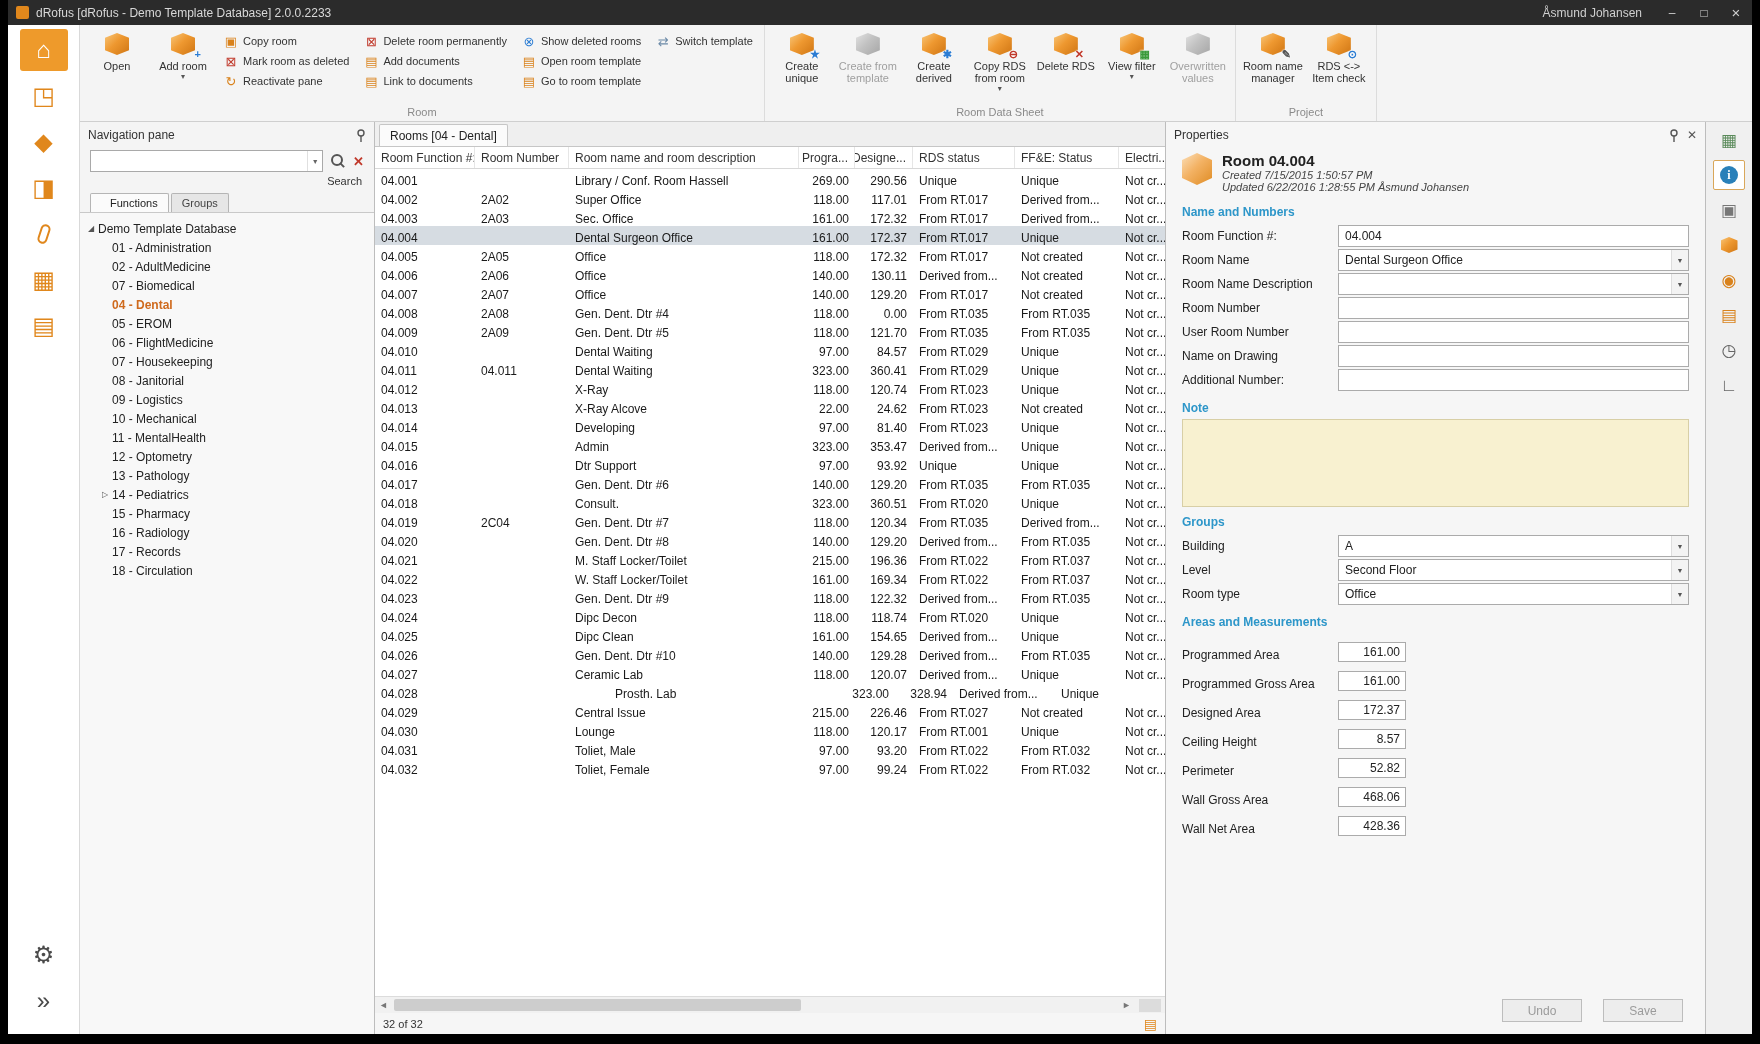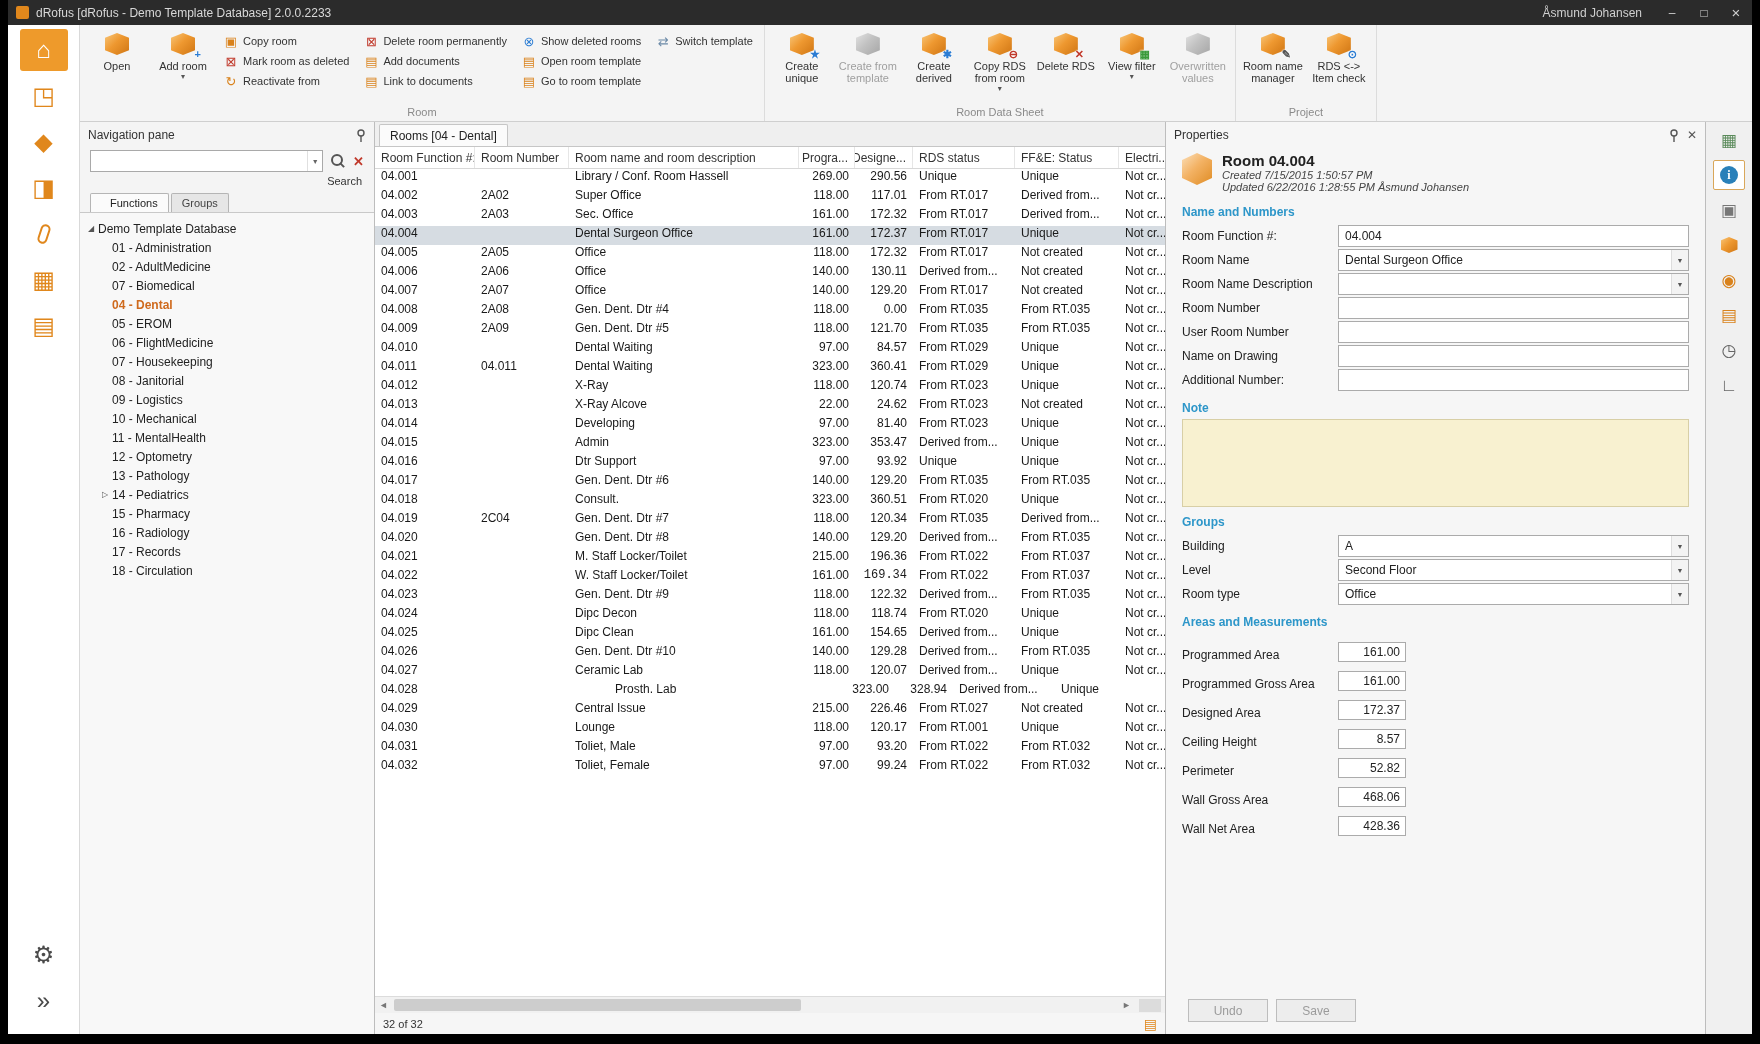--- a/index.html
+++ b/index.html
@@ -73,21 +73,21 @@
   .tree-row .exp{width:14px;flex:none;text-align:center;font-size:8px;color:#555;}
   .tree-child{padding-left:14px;}
   .tree-row.selected .tl{color:#cf6a1d;font-weight:bold;}
   
   .center{flex:1;background:#fff;display:flex;flex-direction:column;min-width:0;border-right:1px solid #bdbdbd;}
   .center-tab-row{height:25px;background:#efefef;border-bottom:1px solid #c6c6c6;display:flex;align-items:flex-end;flex:none;}
   .center-tab{background:#fbfbfb;border:1px solid #c6c6c6;border-bottom:none;font-size:12px;color:#222;padding:4px 10px 3px;margin-left:4px;border-radius:2px 2px 0 0;}
   .tbl{flex:1;overflow:hidden;display:flex;flex-direction:column;}
   .thead{display:flex;height:22px;align-items:center;border-bottom:1px solid #d8d8d8;flex:none;color:#333;font-size:12px;}
   .th{padding:0 6px;border-right:1px solid #e6e6e6;height:100%;display:flex;align-items:center;overflow:hidden;white-space:nowrap;flex:none;}
-  .trow{display:flex;height:19px;align-items:flex-start;font-size:12px;color:#1a1a1a;flex:none;}
+  .trow{display:flex;height:19px;align-items:flex-end;font-size:12px;color:#1a1a1a;flex:none;}
   .trow.selected{background:#d6dce2;}
   .td{padding:0 6px;overflow:hidden;white-space:nowrap;flex:none;}
   .td.right,.th.right{justify-content:flex-end;text-align:right;}
   .hscroll{height:17px;background:#f1f1f1;border-top:1px solid #dcdcdc;display:flex;align-items:center;flex:none;}
   .hs-arrow{width:17px;text-align:center;font-size:9px;color:#777;flex:none;}
   .hs-track{flex:1;position:relative;height:100%;}
   .hs-thumb{position:absolute;left:2px;top:2px;bottom:2px;width:56%;background:#cdcdcd;border-radius:2px;}
   .hs-box{width:22px;height:13px;background:#dcdcdc;margin:0 4px;flex:none;}
   .status-row{height:21px;display:flex;align-items:center;padding:0 8px;font-size:11px;color:#333;background:#f6f6f6;flex:none;}
   .status-row .sp{flex:1;}
@@ -102,21 +102,21 @@
   .sec-title{font-size:12px;font-weight:bold;color:#2d96c9;margin:8px 0 4px;}
   .field-row{display:flex;align-items:center;margin:2px 0;}
   .field-label{width:156px;font-size:12px;color:#222;flex:none;}
   .field-ctl{flex:1;position:relative;height:22px;}
   .tin{width:100%;height:22px;border:1px solid #ababab;background:#fff;font-size:12px;padding:0 6px;font-family:inherit;color:#222;outline:none;}
   .combo .tin{padding-right:20px;}
   .combo-btn{position:absolute;right:1px;top:1px;bottom:1px;width:17px;display:flex;align-items:center;justify-content:center;font-size:7px;color:#555;background:#f3f3f3;border-left:1px solid #ddd;}
   .note-box{width:100%;height:88px;background:#f8f1d0;border:1px solid #d8cfa6;resize:none;font-family:inherit;font-size:12px;outline:none;}
   .area-row{display:flex;align-items:flex-end;margin:9px 0;}
   .ain{width:68px;height:20px;border:1px solid #ababab;background:#fff;font-size:12px;text-align:right;padding:0 5px;font-family:inherit;color:#222;outline:none;}
-  .props-footer{margin-top:auto;display:flex;gap:8px;padding:10px 6px 12px;flex:none;}
+  .props-footer{margin-top:auto;display:flex;justify-content:flex-end;gap:21px;padding:10px 6px 12px;flex:none;}
   .pbtn{width:80px;height:23px;background:#ededed;border:1px solid #bdbdbd;font-size:12px;color:#9b9b9b;font-family:inherit;}
   
   .right-strip{width:46px;background:#f0f0f0;display:flex;flex-direction:column;align-items:center;padding-top:3px;flex:none;}
   .rs-btn{width:32px;height:30px;display:flex;align-items:center;justify-content:center;margin-bottom:5px;border-radius:2px;}
   .rs-btn.active{background:#fff;border:1px solid #d9a75a;}
   .rs-glyph{font-size:17px;line-height:1;}
   .info-circle{width:18px;height:18px;border-radius:50%;background:#2980b9;color:#fff;font-size:12px;font-weight:bold;font-family:"Liberation Serif",serif;display:flex;align-items:center;justify-content:center;}
 </style>
 </head>
 <body>
@@ -195,21 +195,21 @@
                   <div class="small-btn">
                     <span class="sb-glyph" style="color: rgb(217, 130, 28);">▣</span>
                     <span class="sb-label">Copy room</span>
                   </div>
                   <div class="small-btn">
                     <span class="sb-glyph" style="color: rgb(192, 57, 43);">⊠</span>
                     <span class="sb-label">Mark room as deleted</span>
                   </div>
                   <div class="small-btn">
                     <span class="sb-glyph" style="color: rgb(217, 130, 28);">↻</span>
-                    <span class="sb-label">Reactivate from</span>
+                    <span class="sb-label">Reactivate pane</span>
                   </div>
                 </div>
                 <div class="small-col">
                   <div class="small-btn">
                     <span class="sb-glyph" style="color: rgb(192, 57, 43);">⊠</span>
                     <span class="sb-label">Delete room permanently</span>
                   </div>
                   <div class="small-btn">
                     <span class="sb-glyph" style="color: rgb(217, 130, 28);">▤</span>
                     <span class="sb-label">Add documents</span>
@@ -651,21 +651,21 @@
                   <div class="td right" style="width: 58px;">196.36</div>
                   <div class="td" style="width: 102px;">From RT.022</div>
                   <div class="td" style="width: 104px;">From RT.037</div>
                   <div class="td" style="width: 90px;">Not cr...</div>
                 </div>
                 <div class="trow">
                   <div class="td" style="width: 100px;">04.022</div>
                   <div class="td" style="width: 94px;"></div>
                   <div class="td" style="width: 230px;">W. Staff Locker/Toilet</div>
                   <div class="td right" style="width: 56px;">161.00</div>
-                  <div class="td right" style="width: 58px; font-family: Liberation Mono, monospace;">169.34</div>
+                  <div class="td right" style="width: 58px;">169.34</div>
                   <div class="td" style="width: 102px;">From RT.022</div>
                   <div class="td" style="width: 104px;">From RT.037</div>
                   <div class="td" style="width: 90px;">Not cr...</div>
                 </div>
                 <div class="trow">
                   <div class="td" style="width: 100px;">04.023</div>
                   <div class="td" style="width: 94px;"></div>
                   <div class="td" style="width: 230px;">Gen. Dent. Dtr #9</div>
                   <div class="td right" style="width: 56px;">118.00</div>
                   <div class="td right" style="width: 58px;">122.32</div>

